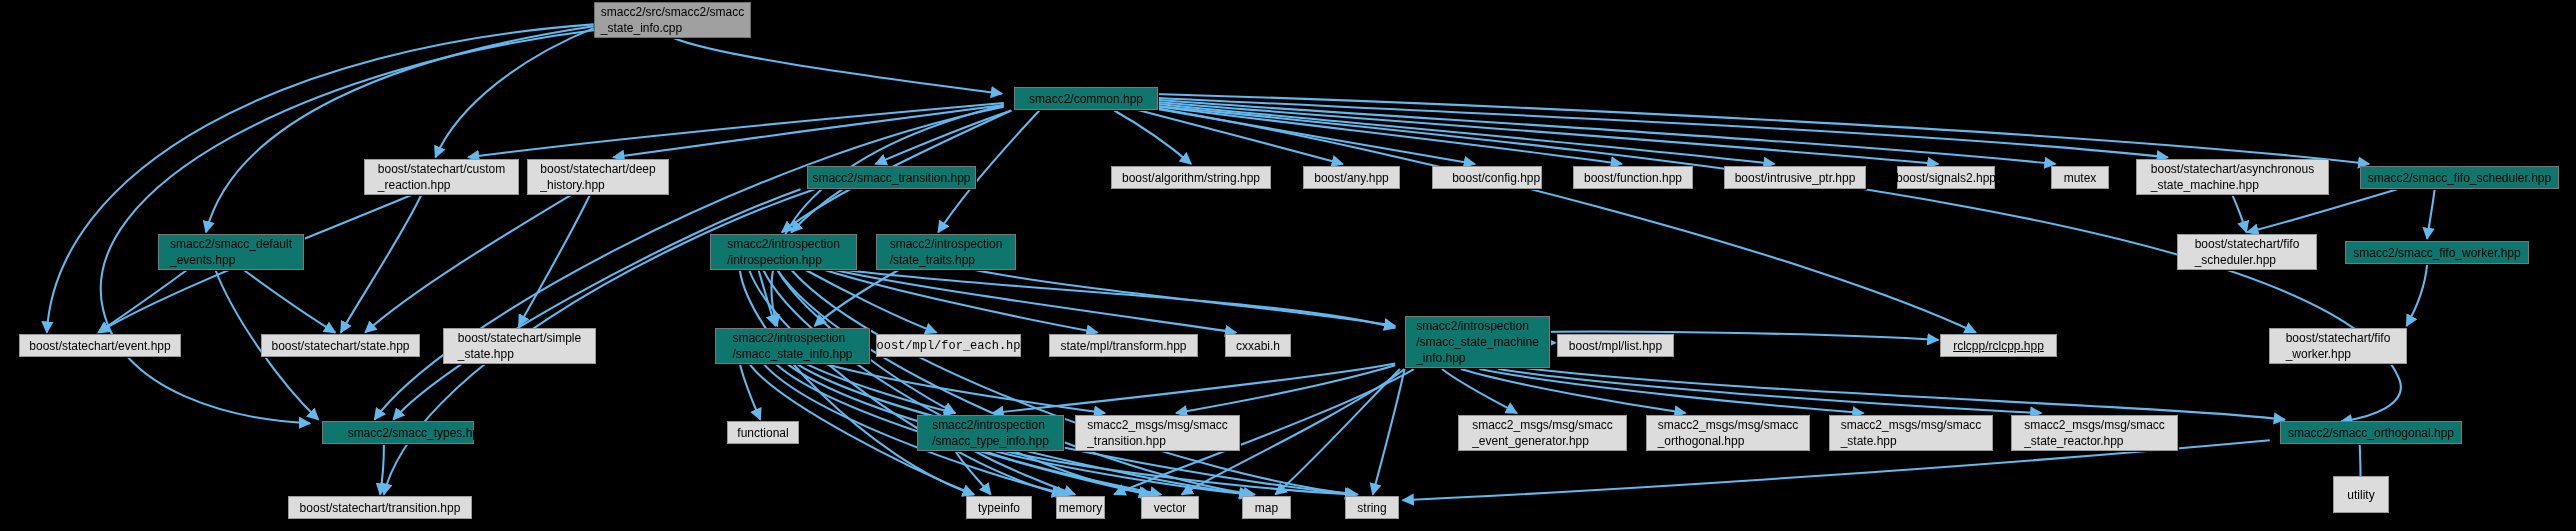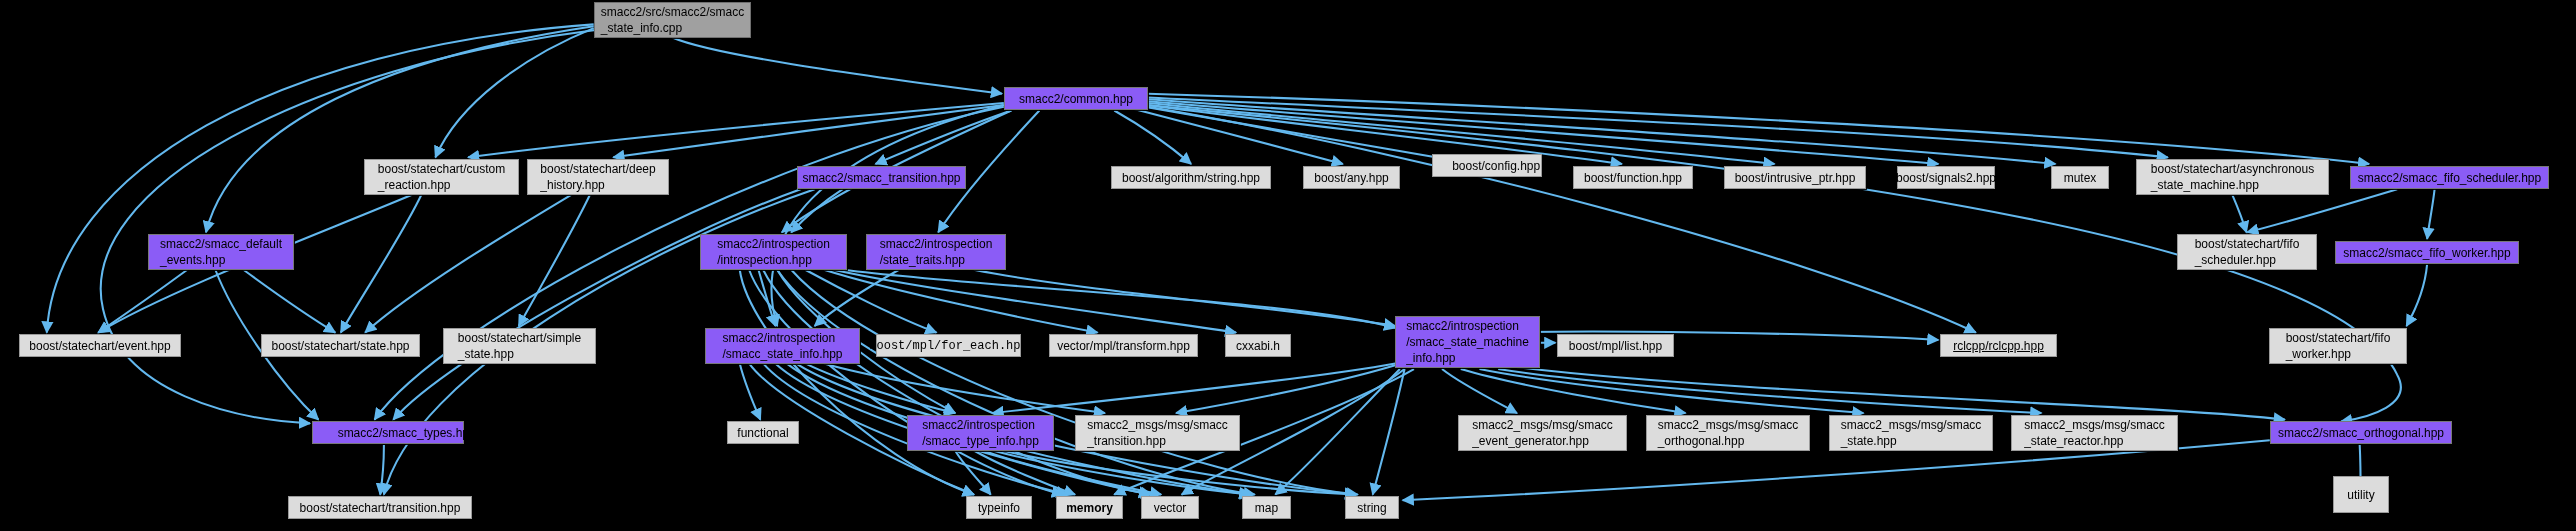--- a/index.html
+++ b/index.html
@@ -38,22 +38,23 @@
     box-shadow: 0.9px 0.9px 0 #000000;
     white-space: pre-line;
     padding: 0.9px 3.7px;
     z-index: 5;
   }
   .node.root {
     background: #a0a0a0;
     border: 0.9px solid #707070;
   }
   .node.local {
-    background: #8b5cf6;
+    background: #0f766e;
     border: 0.9px solid #787878;
+    margin-left: 10px;
   }
   .edge {
     fill: none;
     stroke: #63b8ee;
     stroke-width: 2.2px;
   }
   .arrowhead {
     fill: #63b8ee;
     stroke: none;
   }
@@ -154,21 +155,21 @@
       <div class="node root" style="left: 594px; top: 1.9px; width: 157px; height: 36px;">smacc2/src/smacc2/smacc
 _state_info.cpp</div>
       <div class="node local" style="left: 1004px; top: 87px; width: 144px; height: 23.4px;">smacc2/common.hpp</div>
       <div class="node external" style="left: 364px; top: 159px; width: 155px; height: 36px;">boost/statechart/custom
 _reaction.hpp</div>
       <div class="node external" style="left: 527px; top: 159px; width: 142px; height: 36px;">boost/statechart/deep
 _history.hpp</div>
       <div class="node local" style="left: 797px; top: 166px; width: 169px; height: 23.4px;">smacc2/smacc_transition.hpp</div>
       <div class="node external" style="left: 1111px; top: 166px; width: 160px; height: 23.4px;">boost/algorithm/string.hpp</div>
       <div class="node external" style="left: 1303px; top: 166px; width: 97px; height: 23.4px;">boost/any.hpp</div>
-      <div class="node external" style="left: 1432px; top: 154px; width: 110px; height: 23.4px; padding-left: 22px;">boost/config.hpp</div>
+      <div class="node external" style="left: 1432px; top: 166px; width: 110px; height: 23.4px; padding-left: 22px;">boost/config.hpp</div>
       <div class="node external" style="left: 1573px; top: 166px; width: 120px; height: 23.4px;">boost/function.hpp</div>
       <div class="node external" style="left: 1724px; top: 166px; width: 142px; height: 23.4px;">boost/intrusive_ptr.hpp</div>
       <div class="node external" style="left: 1897px; top: 166px; width: 98px; height: 23.4px;">boost/signals2.hpp</div>
       <div class="node external" style="left: 2051px; top: 166px; width: 58px; height: 23.4px;">mutex</div>
       <div class="node external" style="left: 2136px; top: 159px; width: 193px; height: 36px;">boost/statechart/asynchronous
 _state_machine.hpp</div>
       <div class="node local" style="left: 2350px; top: 166px; width: 199px; height: 23.4px;">smacc2/smacc_fifo_scheduler.hpp</div>
       <div class="node local" style="left: 148px; top: 234px; width: 146px; height: 36px;">smacc2/smacc_default
 _events.hpp</div>
       <div class="node local" style="left: 700px; top: 234px; width: 147px; height: 36px;">smacc2/introspection
@@ -178,21 +179,21 @@
       <div class="node external" style="left: 2177px; top: 234px; width: 140px; height: 36px;">boost/statechart/fifo
 _scheduler.hpp</div>
       <div class="node local" style="left: 2335px; top: 241px; width: 184px; height: 23.4px;">smacc2/smacc_fifo_worker.hpp</div>
       <div class="node external" style="left: 19px; top: 334px; width: 162px; height: 23.4px;">boost/statechart/event.hpp</div>
       <div class="node external" style="left: 261px; top: 334px; width: 159px; height: 23.4px;">boost/statechart/state.hpp</div>
       <div class="node external" style="left: 443px; top: 328px; width: 153px; height: 36px;">boost/statechart/simple
 _state.hpp</div>
       <div class="node local" style="left: 705px; top: 328px; width: 155px; height: 36px;">smacc2/introspection
 /smacc_state_info.hpp</div>
       <div class="node external" style="left: 876px; top: 334px; width: 145px; height: 23.4px; font-family: Liberation Mono, monospace;">boost/mpl/for_each.hpp</div>
-      <div class="node external" style="left: 1049px; top: 334px; width: 149px; height: 23.4px;">vector/mpl/transform.hpp</div>
+      <div class="node external" style="left: 1049px; top: 334px; width: 149px; height: 23.4px;">state/mpl/transform.hpp</div>
       <div class="node external" style="left: 1225px; top: 334px; width: 66px; height: 23.4px;">cxxabi.h</div>
       <div class="node local" style="left: 1395px; top: 316px; width: 145px; height: 52px;">smacc2/introspection
 /smacc_state_machine
 _info.hpp</div>
       <div class="node external" style="left: 1557px; top: 334px; width: 117px; height: 23.4px;">boost/mpl/list.hpp</div>
       <div class="node external" style="left: 1940px; top: 334px; width: 117px; height: 23.4px; text-decoration: underline;">rclcpp/rclcpp.hpp</div>
       <div class="node external" style="left: 2269px; top: 328px; width: 138px; height: 36px;">boost/statechart/fifo
 _worker.hpp</div>
       <div class="node local" style="left: 2270px; top: 421px; width: 182px; height: 23.4px;">smacc2/smacc_orthogonal.hpp</div>
       <div class="node local" style="left: 312px; top: 421px; width: 152px; height: 23.4px; padding-left: 41px;">smacc2/smacc_types.hpp</div>
@@ -204,20 +205,20 @@
       <div class="node external" style="left: 1458px; top: 415px; width: 169px; height: 36px;">smacc2_msgs/msg/smacc
 _event_generator.hpp</div>
       <div class="node external" style="left: 1646px; top: 415px; width: 164px; height: 36px;">smacc2_msgs/msg/smacc
 _orthogonal.hpp</div>
       <div class="node external" style="left: 1829px; top: 415px; width: 164px; height: 36px;">smacc2_msgs/msg/smacc
 _state.hpp</div>
       <div class="node external" style="left: 2011px; top: 415px; width: 167px; height: 36px;">smacc2_msgs/msg/smacc
 _state_reactor.hpp</div>
       <div class="node external" style="left: 288px; top: 496px; width: 184px; height: 23.4px;">boost/statechart/transition.hpp</div>
       <div class="node external" style="left: 966px; top: 496px; width: 66px; height: 23.4px;">typeinfo</div>
-      <div class="node external" style="left: 1056px; top: 496px; width: 67px; height: 23.4px; font-weight: bold;">memory</div>
+      <div class="node external" style="left: 1056px; top: 496px; width: 49px; height: 23.4px;">memory</div>
       <div class="node external" style="left: 1141px; top: 496px; width: 58px; height: 23.4px;">vector</div>
       <div class="node external" style="left: 1242px; top: 496px; width: 49px; height: 23.4px;">map</div>
       <div class="node external" style="left: 1345px; top: 496px; width: 54px; height: 23.4px;">string</div>
       <div class="node external" style="left: 2333px; top: 476px; width: 56px; height: 37px;">utility</div>
     </div>
 </div>
 
 
 </body></html>

